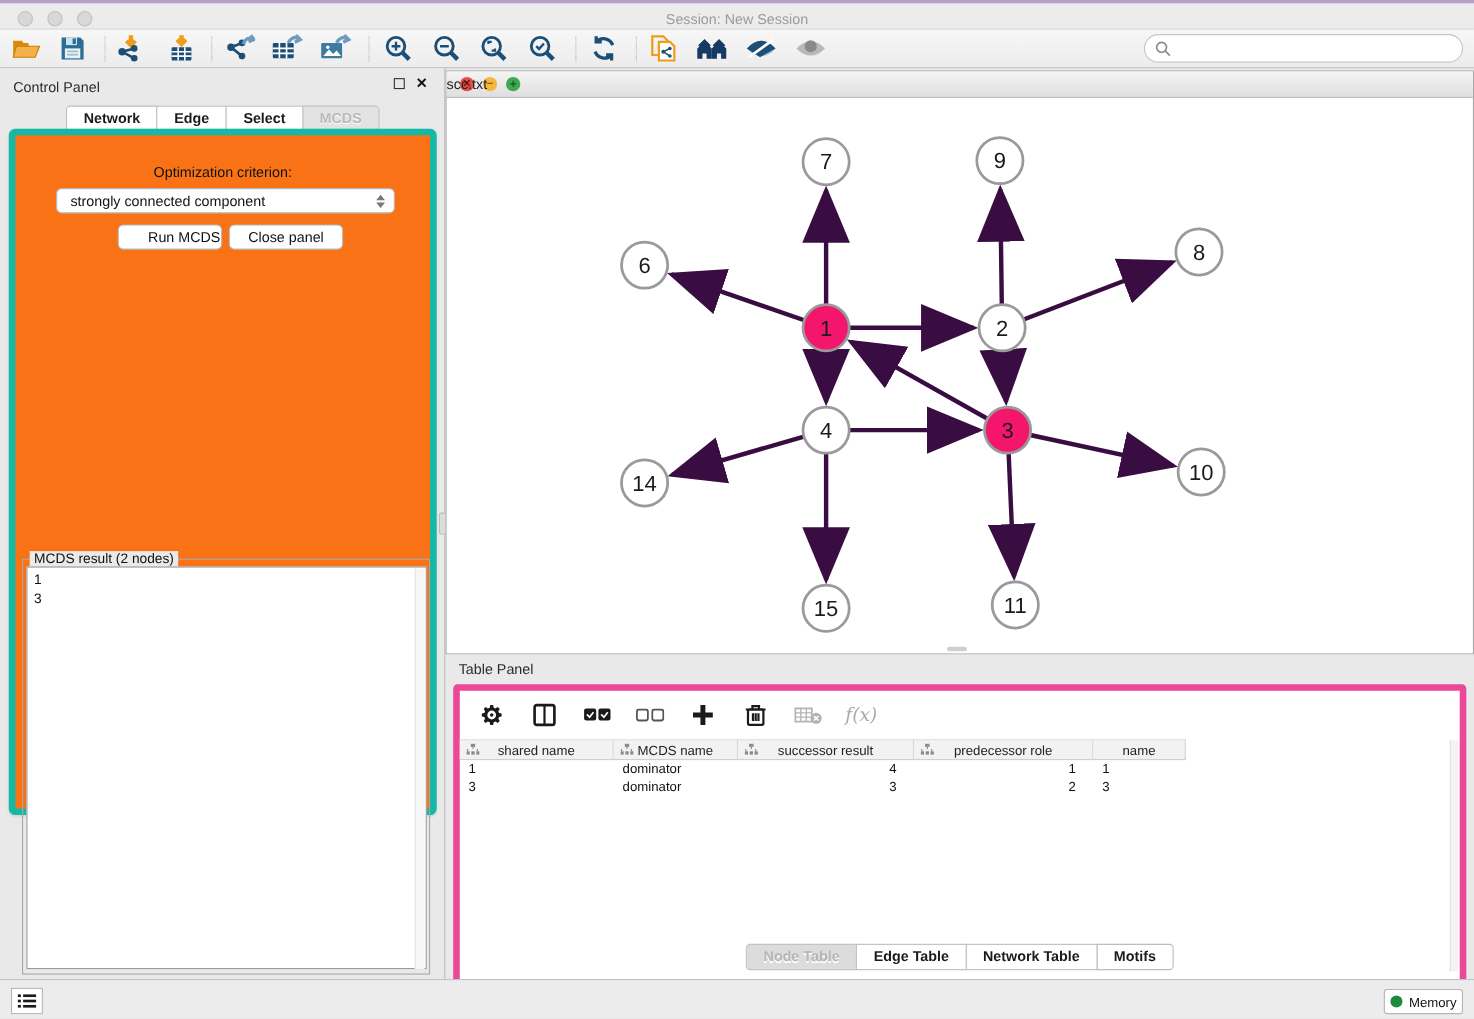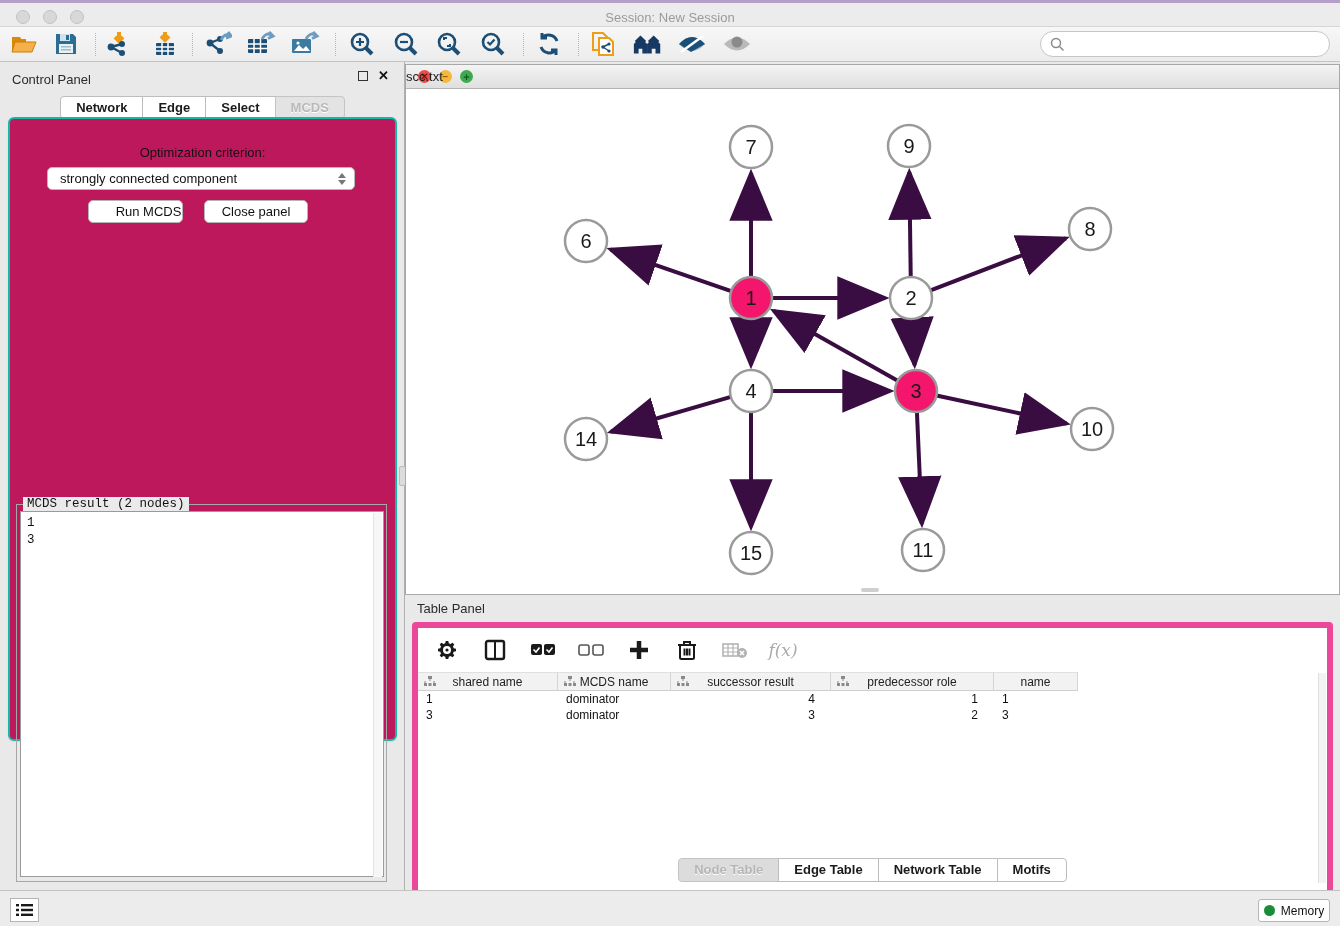--- a/index.html
+++ b/index.html
@@ -22,30 +22,30 @@
   #control-panel { left:0; top:62px; width:405px; height:828px; background:#e9e9e9; border-right:1px solid #b0b0b0; }
   #cp-title { left:12px; top:10px; font-size:13px; color:#2b2b2b; }
   .panel-btns { top:9px; display:flex; gap:10px; align-items:center; }
   .float-ico { width:10px; height:10px; border:1.5px solid #333; display:inline-block; }
   .close-ico { font-size:13px; font-weight:bold; color:#111; line-height:10px; }
   #cp-tabs { left:0; top:34px; width:405px; display:flex; justify-content:center; }
   .tab { height:23px; line-height:21px; padding:0 15px; background:#fff; border:1px solid #bdbdbd; font-size:13px; font-weight:bold; color:#1a1a1a; margin-left:-1px; cursor:pointer; }
   .tab:first-child { border-radius:4px 0 0 4px; margin-left:0; }
   .tab:last-child { border-radius:0 4px 4px 0; }
   .tab.selected { background:#e3e3e3; color:#b9b9b9; text-shadow:0 1px 0 #fff; border-color:#c4c4c4; }
-  #cp-body { left:8px; top:55px; width:389px; height:624px; background:#be185d; border:2px solid #14b8a6; border-radius:6px; box-shadow:0 1px 2px rgba(0,0,0,.08); }
+  #cp-body { left:8px; top:55px; width:389px; height:624px; background:#f97316; border:6px solid #14b8a6; border-radius:6px; box-shadow:0 1px 2px rgba(0,0,0,.08); }
   #opt-label { width:100%; text-align:center; top:26px; font-size:13px; color:#111; }
   #criterion-select { left:37px; top:48px; width:308px; height:23px; background:#fff; border:1px solid #b9b9b9; border-radius:5px; display:flex; align-items:center; padding:0 8px 0 12px; font-size:13px; color:#111; cursor:pointer; }
   #criterion-select .spacer { flex:1; }
   .updown { display:flex; flex-direction:column; gap:2px; }
   .updown i { width:0; height:0; border-left:4px solid transparent; border-right:4px solid transparent; }
   .updown .up { border-bottom:5px solid #777; }
   .updown .dn { border-top:5px solid #777; }
   .cp-btn { top:81px; height:23px; background:#fff; border:1px solid #b5b5b5; border-radius:5px; font-size:13px; color:#111; display:flex; align-items:center; justify-content:center; cursor:pointer; }
-  #mcds-group { left:6px; top:385px; width:371px; height:378px; border:1px solid #a7a7a7;font-family:Liberation Mono, monospace; }
+  #mcds-group { left:6px; top:385px; width:371px; height:378px; border:1px solid #a7a7a7; }
   #mcds-legend { left:6px; top:-8px; background:#eaeaea; padding:0 4px; font-size:12.5px; color:#111; }
   #mcds-text { left:3px; top:6px; width:364px; height:366px; background:#fff; border:1px solid #9a9a9a; font-size:12.5px; color:#111; padding:3px 0 0 6px; line-height:17px; white-space:pre-line; }
   #mcds-scroll { right:1px; top:1px; width:9px; height:364px; background:#f6f6f6; border-left:1px solid #e3e3e3; }
 
   
   #net-frame { left:405px; top:64px; width:935px; height:531px; background:#fff; border:1px solid #a8a8a8; }
   #net-titlebar { left:0; top:0; width:933px; height:24px; background:linear-gradient(#f4f4f4,#dfdfdf); border-bottom:1px solid #b5b5b5; }
   .mac-dot { top:5px; width:13px; height:13px; border-radius:50%; font-size:10px; font-weight:bold; text-align:center; line-height:13px; cursor:pointer; }
   #net-title { width:100%; top:4px; font-size:13px; color:#222; }
   #graph-svg { left:0; top:24px; }
@@ -244,21 +244,21 @@
   <div id="cp-body" class="abs">
     <div id="opt-label" class="abs">Optimization criterion:</div>
     <div id="criterion-select" class="abs">
       <span>strongly connected component</span>
       <span class="spacer"></span>
       <span class="updown">
           <i class="up"></i>
           <i class="dn"></i>
         </span>
     </div>
-    <div class="cp-btn abs" style="left:78px; width:95px;padding-left:26px;">Run MCDS</div>
+    <div class="cp-btn abs" style="left:93px; width:95px;padding-left:26px;">Run MCDS</div>
     <div class="cp-btn abs" style="left:194px; width:104px;">Close panel</div>
     <div id="mcds-group" class="abs">
       <div id="mcds-legend" class="abs">MCDS result (2 nodes)</div>
       <div id="mcds-text" class="abs"><span id="mcds-lines">1
 3</span>
         <div id="mcds-scroll" class="abs"></div>
       </div>
     </div>
   </div>
 </div>

